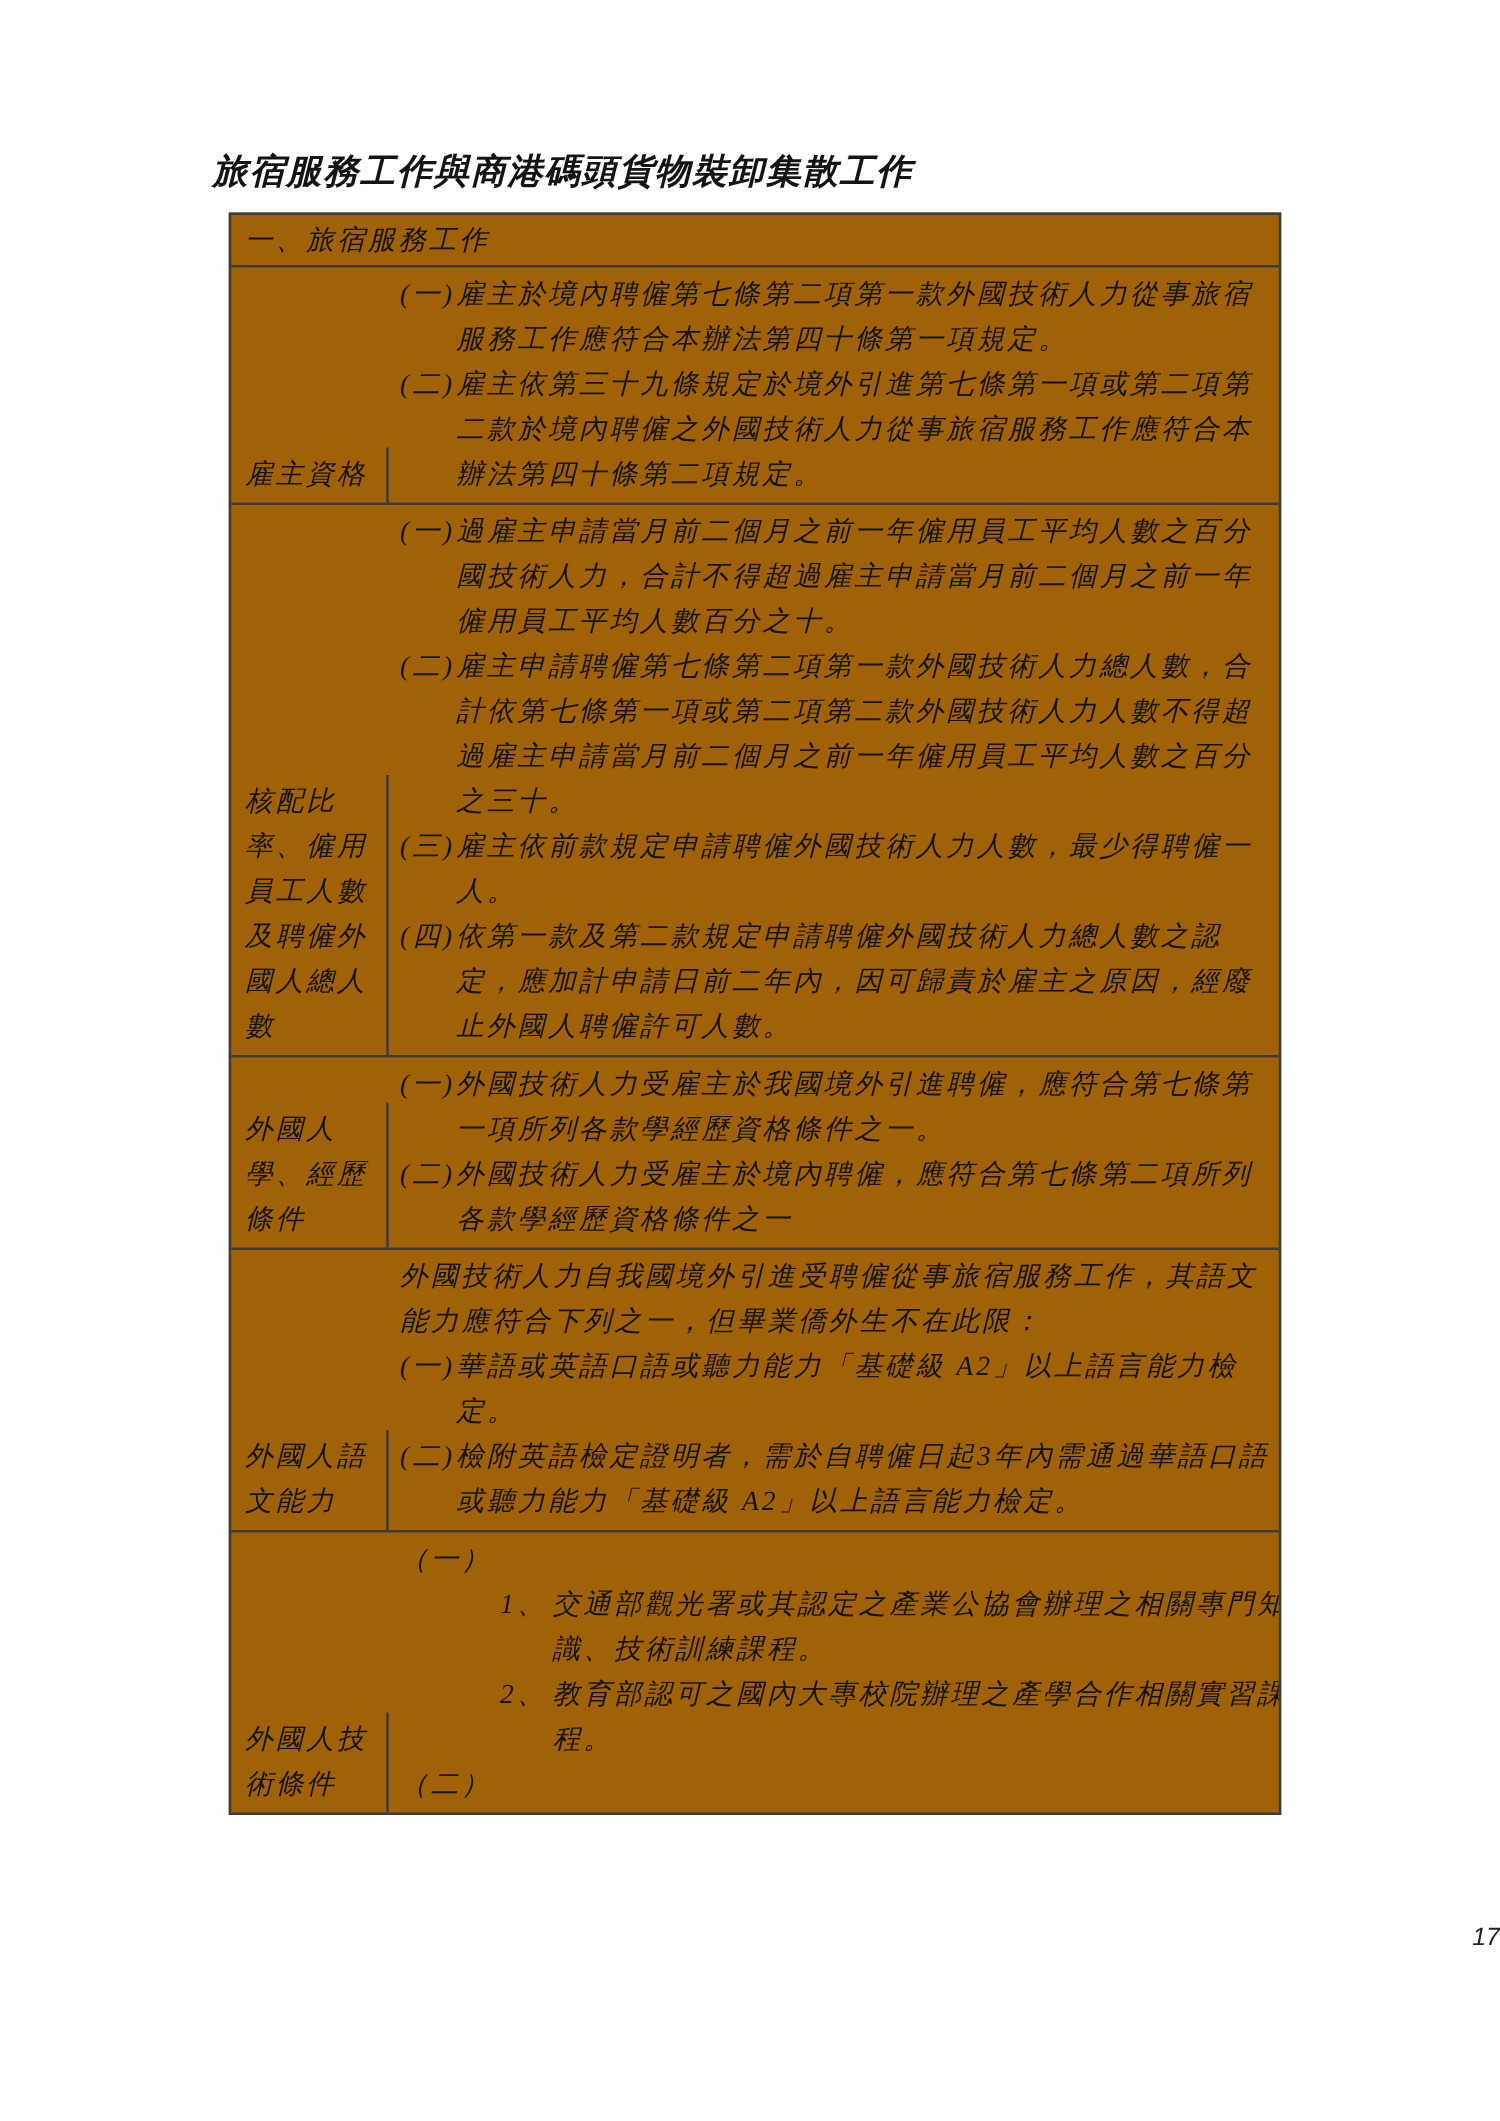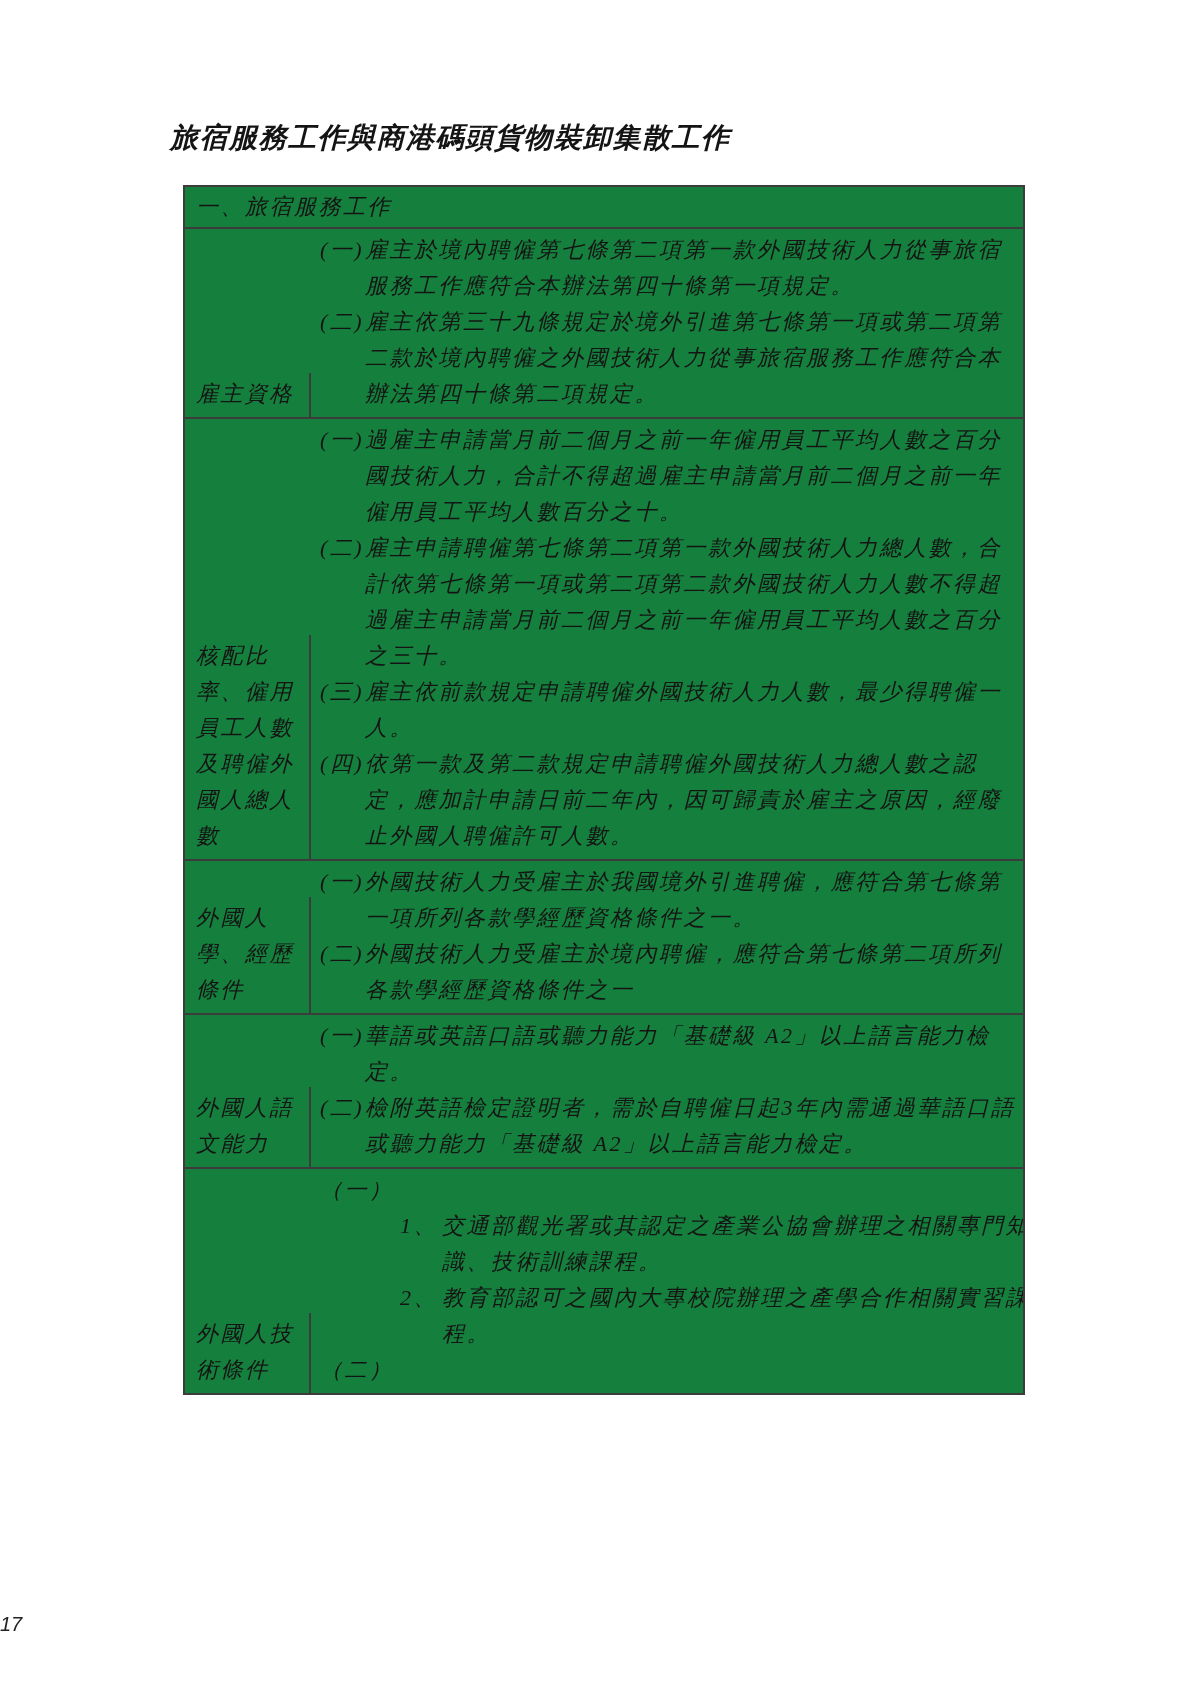--- a/index.html
+++ b/index.html
@@ -12,24 +12,24 @@
   }
   .page{position:relative;width:1200px;height:1697px;overflow:hidden;font-style:italic;}
 
   .doc-title{
     position:absolute;left:170px;top:116px;margin:0;
     font-size:28px;font-weight:600;letter-spacing:1.5px;line-height:44px;
     white-space:pre;
   }
 
   .rules-table{
-    position:absolute;left:183px;top:185px;width:842px;
+    position:absolute;left:183px;top:170px;width:842px;
     border:2px solid #3c3c3c;
     box-sizing:border-box;
-    background:#15803d;
+    background:#a16207;
   }
   .section-header{
     font-size:22px;line-height:36px;letter-spacing:2.5px;
     padding:2px 8px 2px 11px;
     border-bottom:2px solid #3c3c3c;
     white-space:pre;
   }
   .trow{display:flex;border-bottom:2px solid #3c3c3c;align-items:flex-end;}
   .trow:last-child{border-bottom:none;}
   .cell{font-size:22px;line-height:36px;letter-spacing:2.5px;box-sizing:border-box;}
@@ -46,22 +46,22 @@
   }
   .para{display:flex;align-items:flex-start;}
   .para.sub{margin-left:80px;}
   .marker{flex:0 0 auto;white-space:pre;}
   .m-std{width:45px;}
   .m-wide{width:86px;}
   .m-num{width:42px;}
   .ptext{white-space:pre;flex:0 1 auto;}
 
   .page-number{
-    position:absolute;left:0;top:1613px;width:1200px;
-    text-align:left;
+    position:absolute;left:0;top:1539px;width:1200px;
+    text-align:right;
     font-family:"Liberation Sans","DejaVu Sans",sans-serif;
     font-size:20px;color:#222;
   }
 </style>
 </head>
 <body>
 
 <div class="page">
 
   <h1 class="doc-title">旅宿服務工作與商港碼頭貨物裝卸集散工作</h1>
@@ -134,20 +134,24 @@
               <span class="ptext">外國技術人力受雇主於境內聘僱，應符合第七條第二項所列
 各款學經歷資格條件之一</span>
             </div>
           </div>
         </div>
         <div class="trow">
           <div class="cell label">外國人語
 文能力</div>
           <div class="cell content">
             <div class="para">
+              <span class="ptext">外國技術人力自我國境外引進受聘僱從事旅宿服務工作，其語文
+能力應符合下列之一，但畢業僑外生不在此限：</span>
+            </div>
+            <div class="para">
               <span class="marker m-std">(一)</span>
               <span class="ptext">華語或英語口語或聽力能力「基礎級 A2」以上語言能力檢
 定。</span>
             </div>
             <div class="para">
               <span class="marker m-std">(二)</span>
               <span class="ptext">檢附英語檢定證明者，需於自聘僱日起3年內需通過華語口語
 或聽力能力「基礎級 A2」以上語言能力檢定。</span>
             </div>
           </div>

